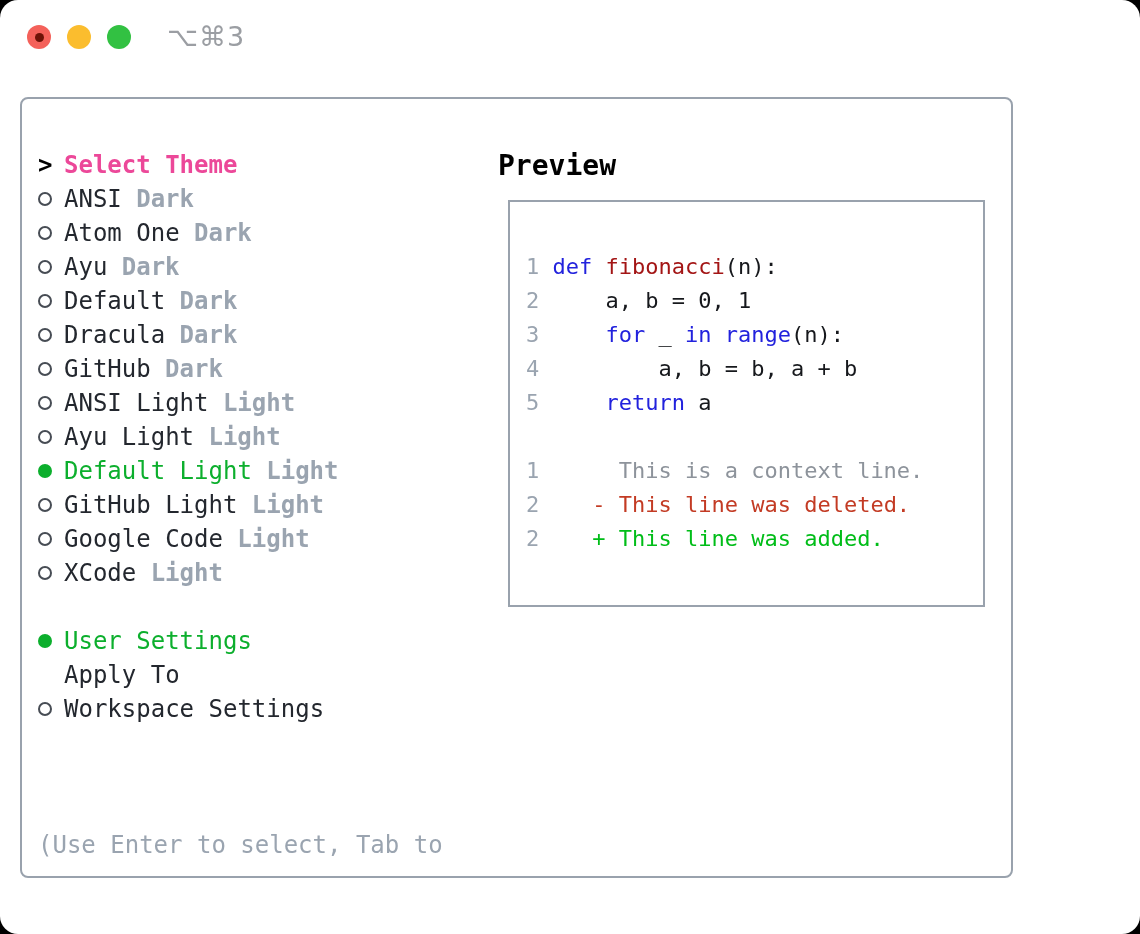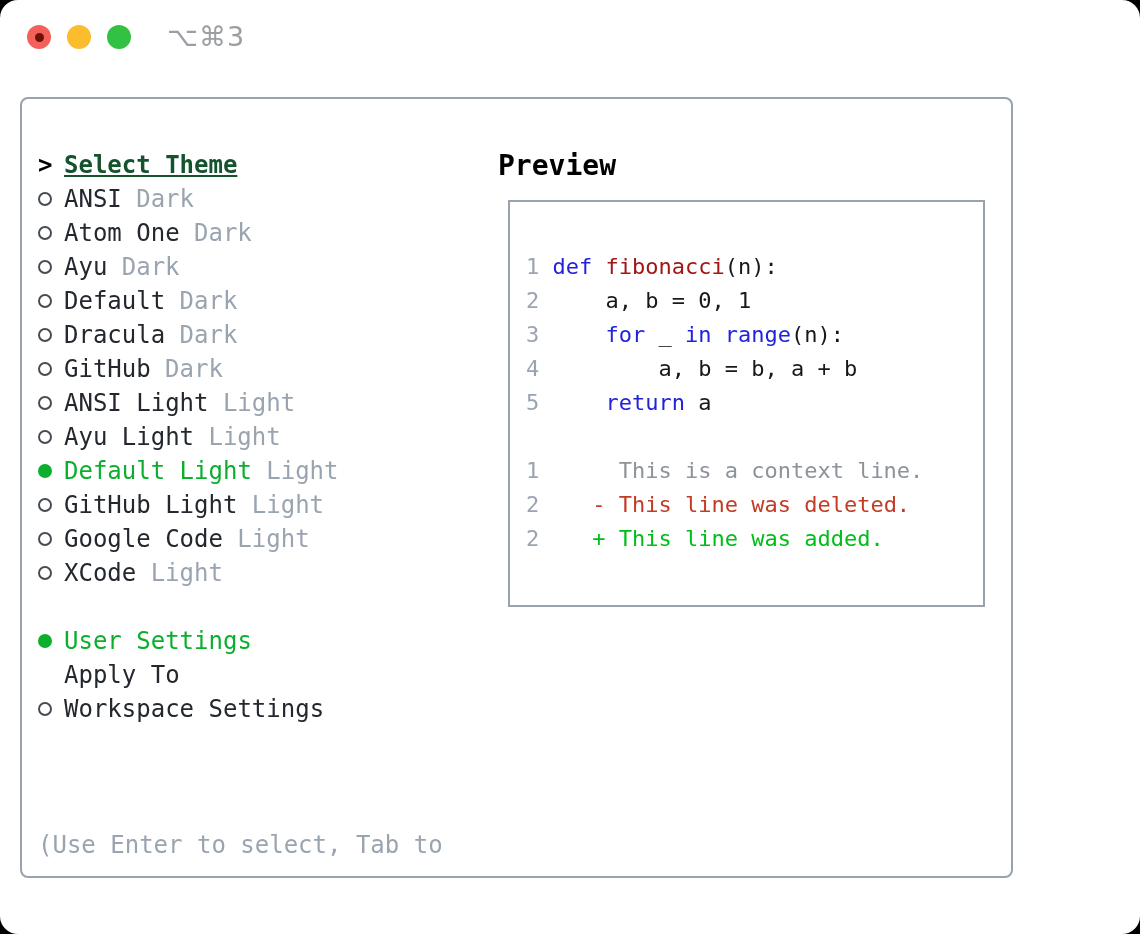--- a/index.html
+++ b/index.html
@@ -21,26 +21,26 @@
   .tl .inner-dot{width:9px;height:9px;border-radius:50%;background:var(--treddot);}
   .shortcut{position:absolute;left:167px;top:21px;font-size:27px;color:var(--shortcut);
             font-family:"DejaVu Sans","Liberation Sans",sans-serif;letter-spacing:1px;}
   
   #main-box{position:absolute;left:20px;top:97px;width:993px;height:781px;
             border:2px solid var(--border);border-radius:8px;background:#fff;}
   
   .lrow{display:flex;align-items:center;height:34px;font-size:24px;color:var(--dark);white-space:pre;}
   .mark{width:26px;flex:none;display:flex;align-items:center;}
   .cursor{font-weight:bold;color:#000;}
-  .htxt{font-weight:bold;color:#14532d;text-decoration:underline;}
+  .htxt{font-weight:bold;color:#ec4899;}
   .ring{width:14px;height:14px;border-radius:50%;border:2px solid var(--ring);background:#fff;}
   .ring.sel{background:var(--sel);border-color:var(--sel);}
   .nm{color:var(--dark);}
   .nm.sel{color:var(--sel);}
-  .tag{color:var(--muted);margin-left:14.4px;}
+  .tag{color:var(--muted);margin-left:14.4px;font-weight:bold;}
   #theme-section{position:absolute;left:16px;top:49px;}
   #apply-section{position:absolute;left:16px;top:525px;}
   #hint{position:absolute;left:16px;top:661px;font-size:24px;line-height:34px;color:var(--muted);white-space:pre;}
   
   #preview-title{position:absolute;left:476px;top:49px;height:34px;display:flex;align-items:center;
                  font-size:28px;font-weight:bold;color:#000;}
   #preview-box{position:absolute;left:486px;top:101px;width:477px;height:407px;
                border:2px solid var(--border);background:#fff;overflow:hidden;}
   #code{font-family:"DejaVu Sans Mono","Liberation Mono",monospace;font-size:22px;line-height:34px;
         padding:48px 0 0 16px;white-space:pre;color:#16181c;}

